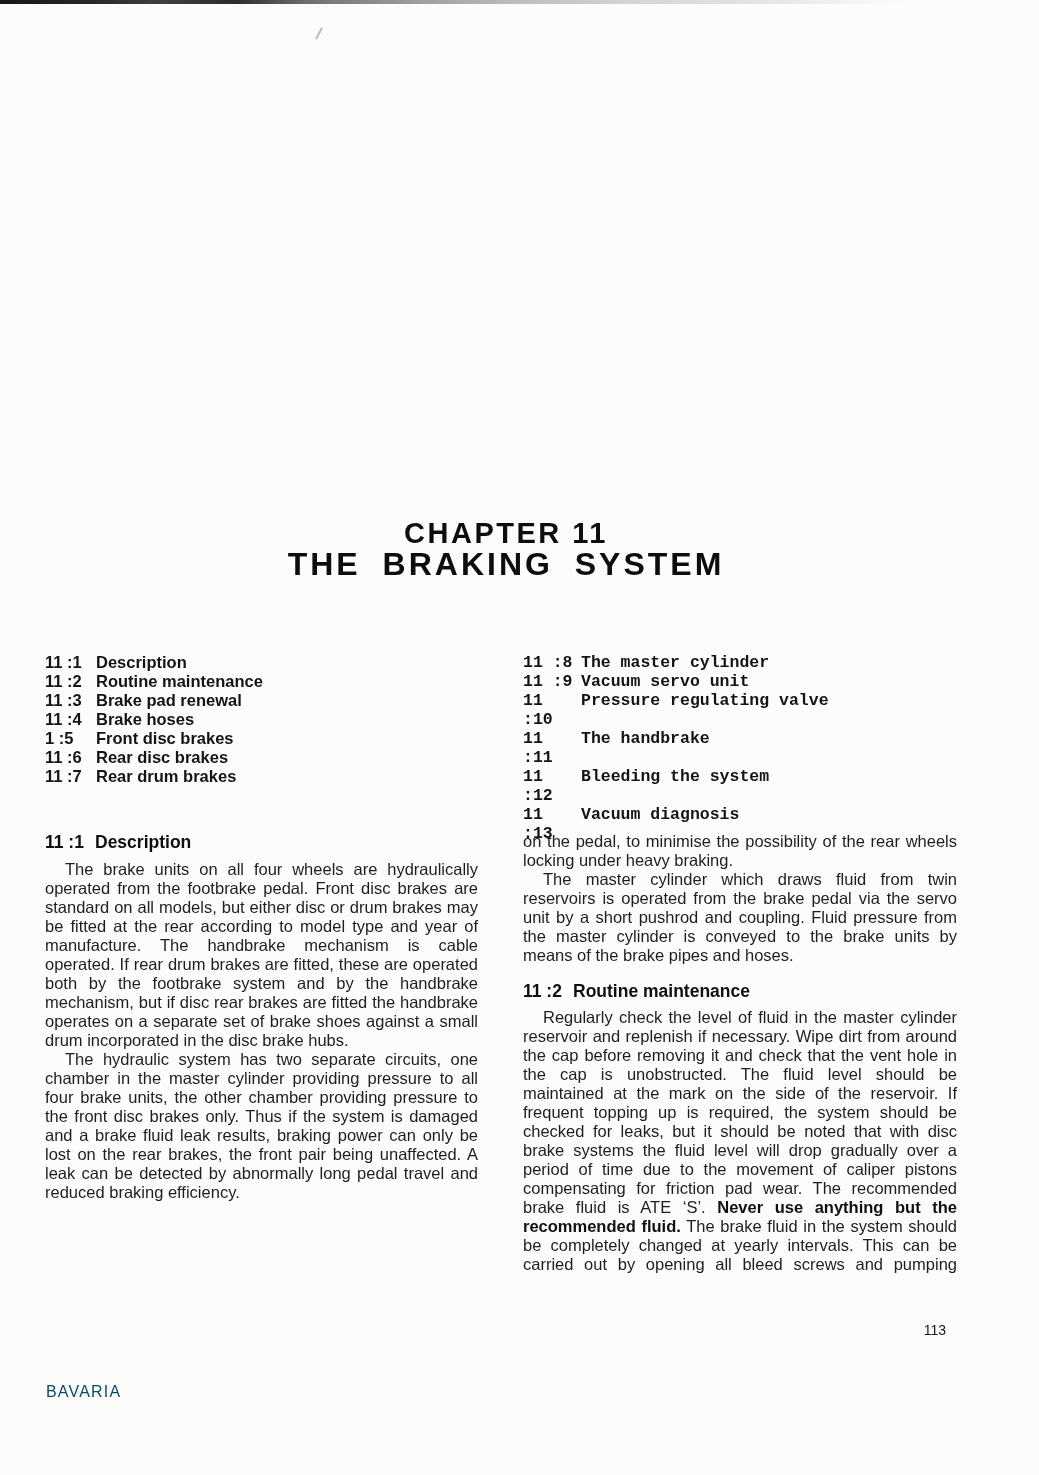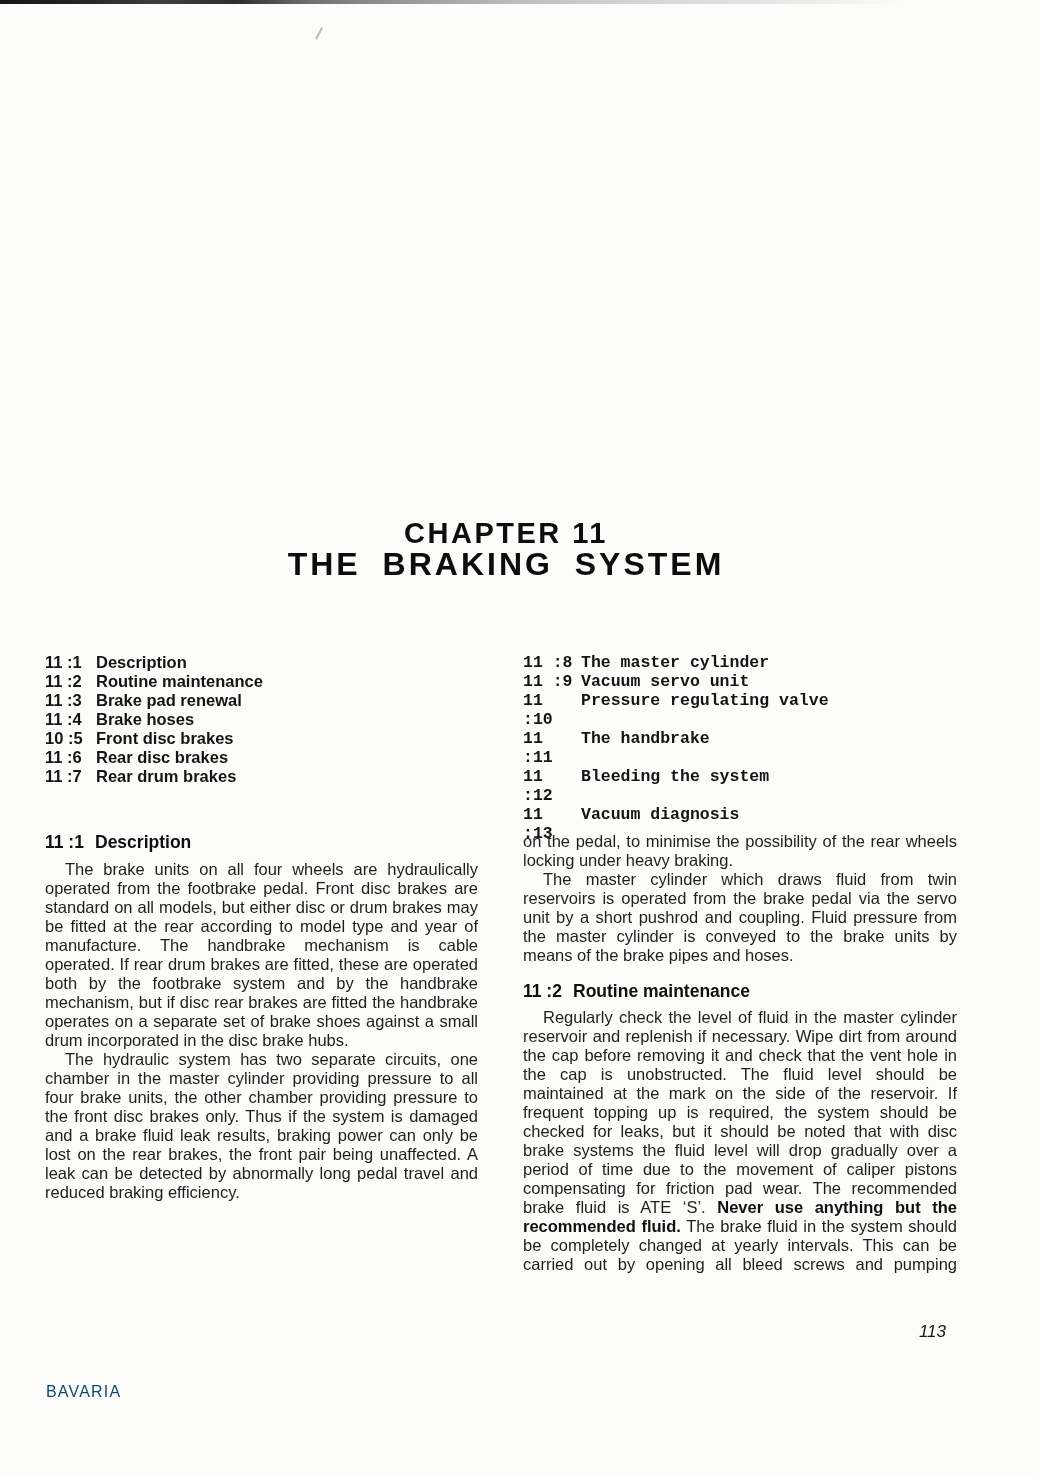--- a/index.html
+++ b/index.html
@@ -63,21 +63,21 @@
   .body-col p.fill-last { text-align-last: justify; }
   .body-col .section-heading.mid { margin-top: 16px; margin-bottom: 7px; }
   .b { font-weight: bold; color: #101010; }
   
   .footer-brand {
     position: absolute; left: 46px; top: 1383px;
     font-size: 16px; letter-spacing: 1.2px; color: #0c4a6e;
   }
   .footer-page {
     position: absolute; right: 93px; top: 1322px;
-    font-size: 17px; color: #161616; font-style: italic;
+    font-size: 14px; color: #161616;
   }
 </style>
 </head>
 <body>
 
 <div class="page">
 
   <div class="scan-streak"></div>
   <div class="scan-mark"></div>
 
@@ -97,21 +97,21 @@
     </div>
     <div class="toc-row">
       <span class="toc-num">11 :3</span>
       <span class="toc-label">Brake pad renewal</span>
     </div>
     <div class="toc-row">
       <span class="toc-num">11 :4</span>
       <span class="toc-label">Brake hoses</span>
     </div>
     <div class="toc-row">
-      <span class="toc-num">10 :5</span>
+      <span class="toc-num">1 :5</span>
       <span class="toc-label">Front disc brakes</span>
     </div>
     <div class="toc-row">
       <span class="toc-num">11 :6</span>
       <span class="toc-label">Rear disc brakes</span>
     </div>
     <div class="toc-row">
       <span class="toc-num">11 :7</span>
       <span class="toc-label">Rear drum brakes</span>
     </div>

